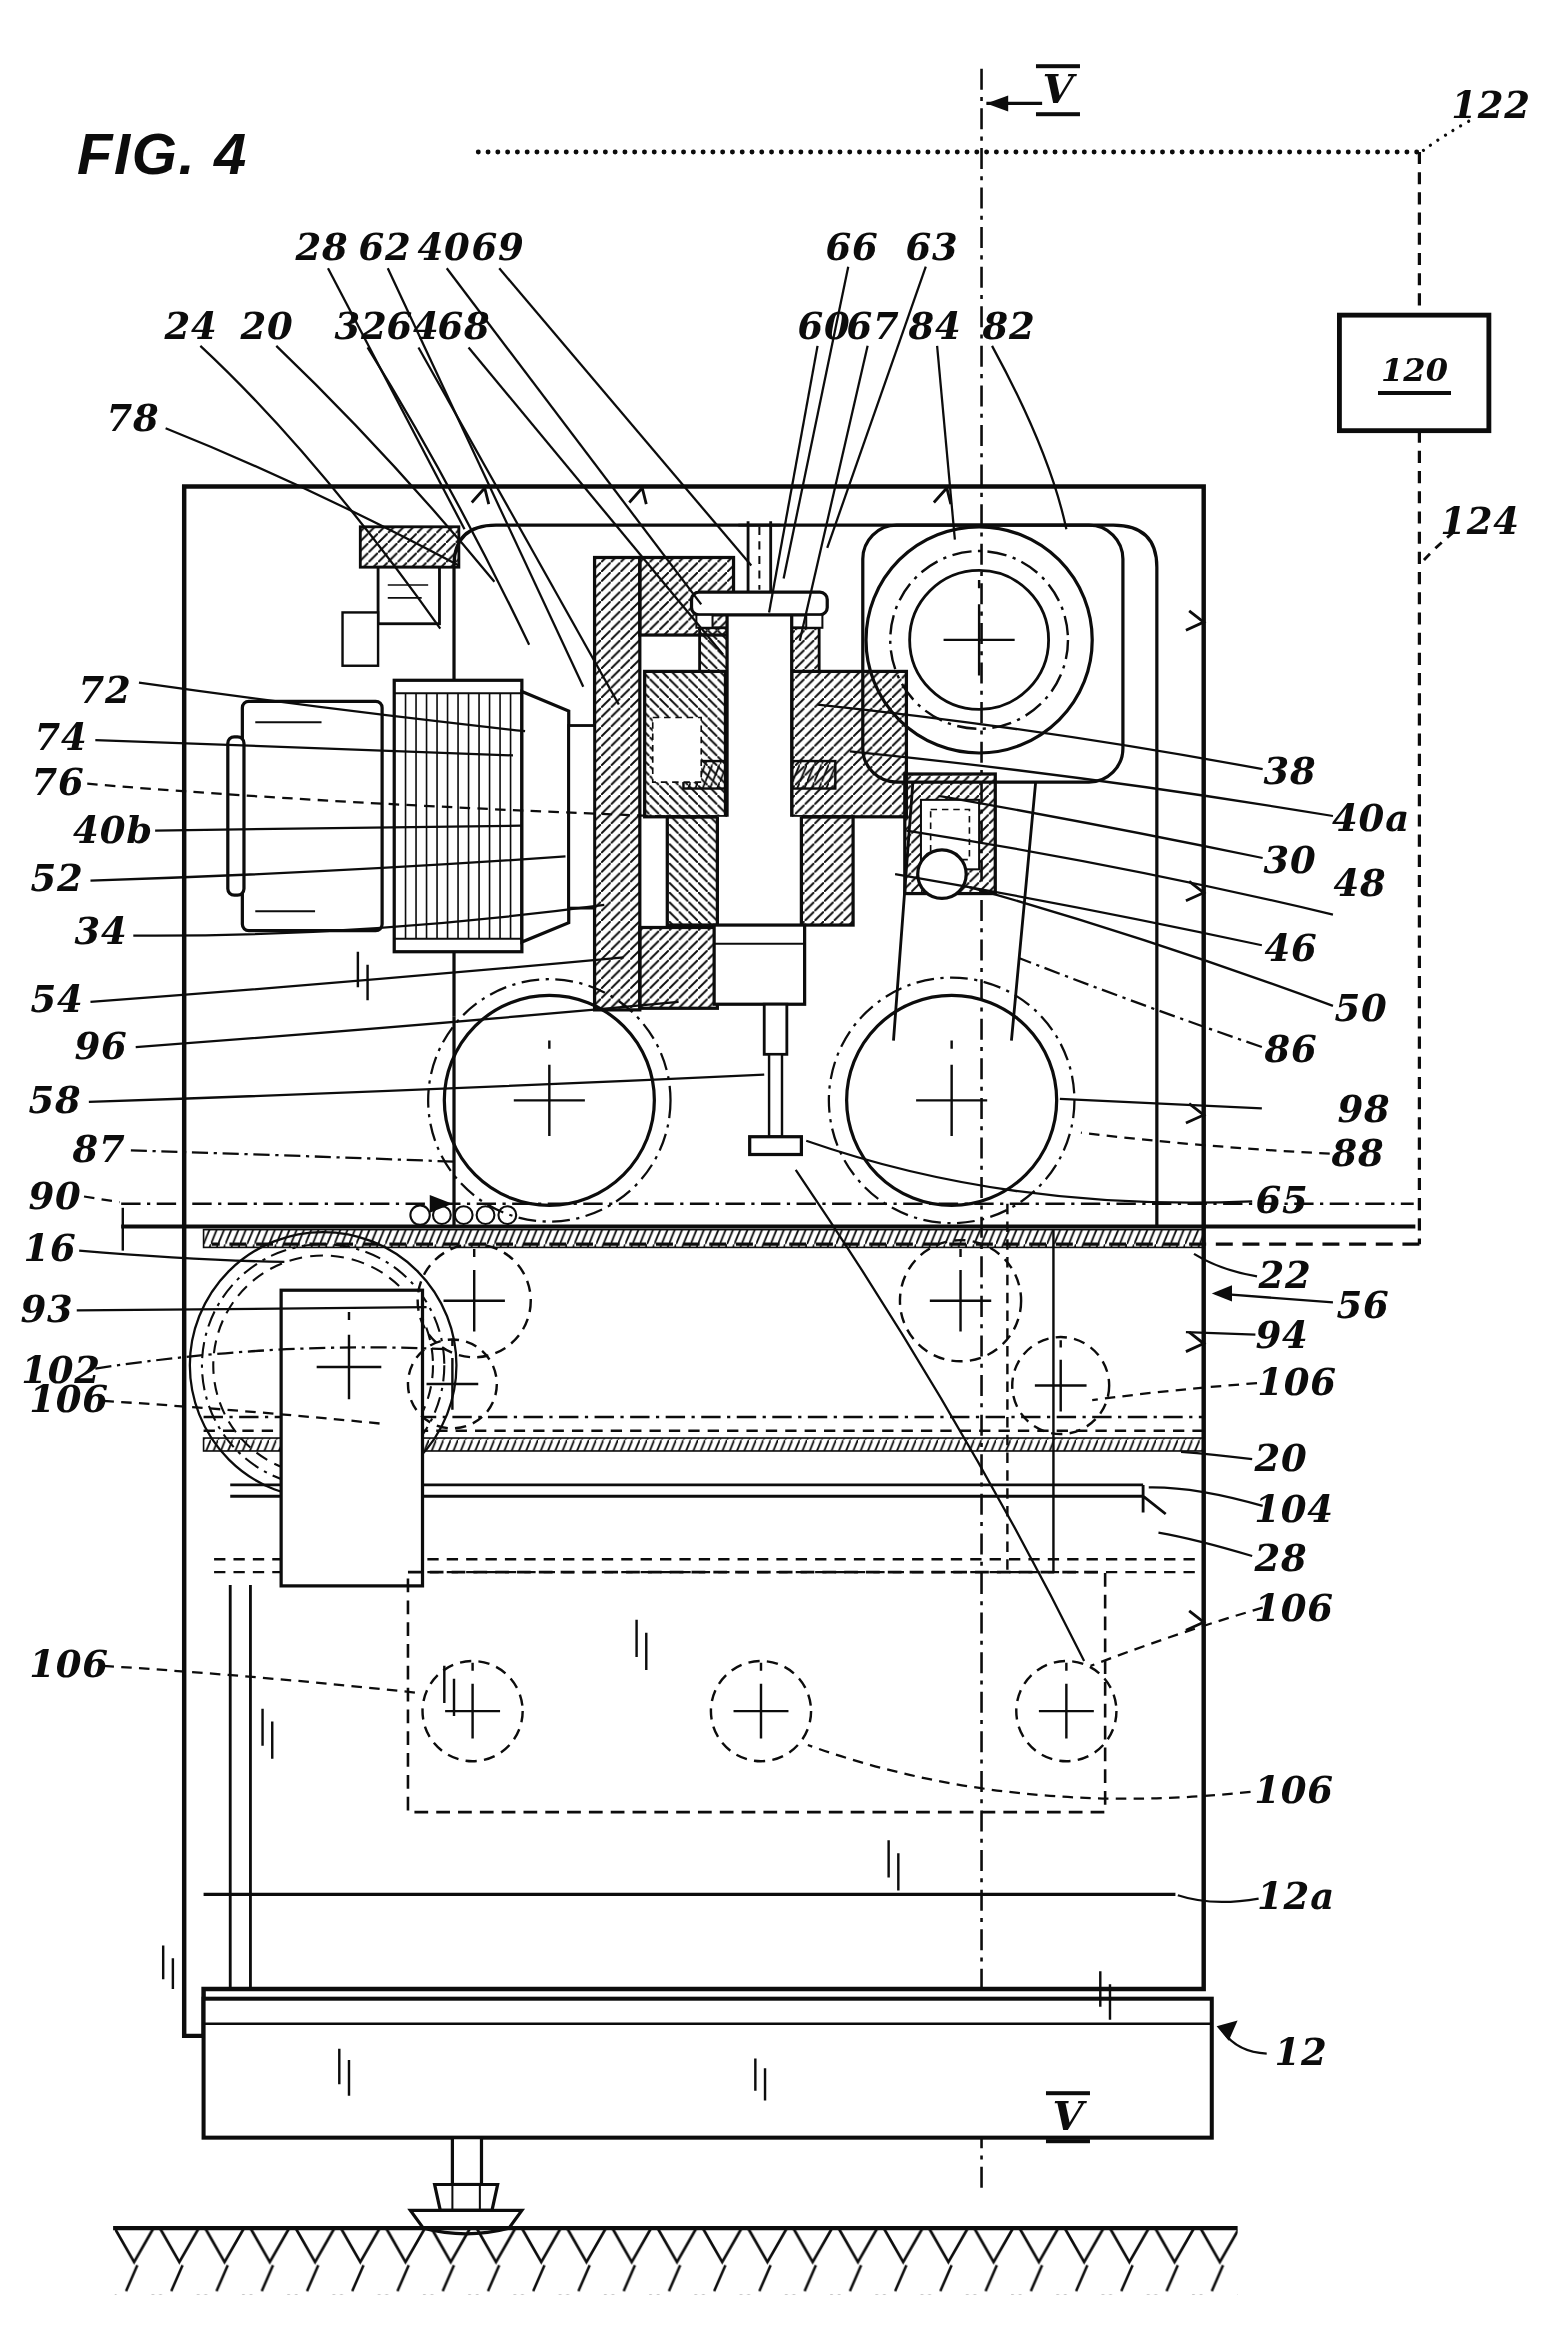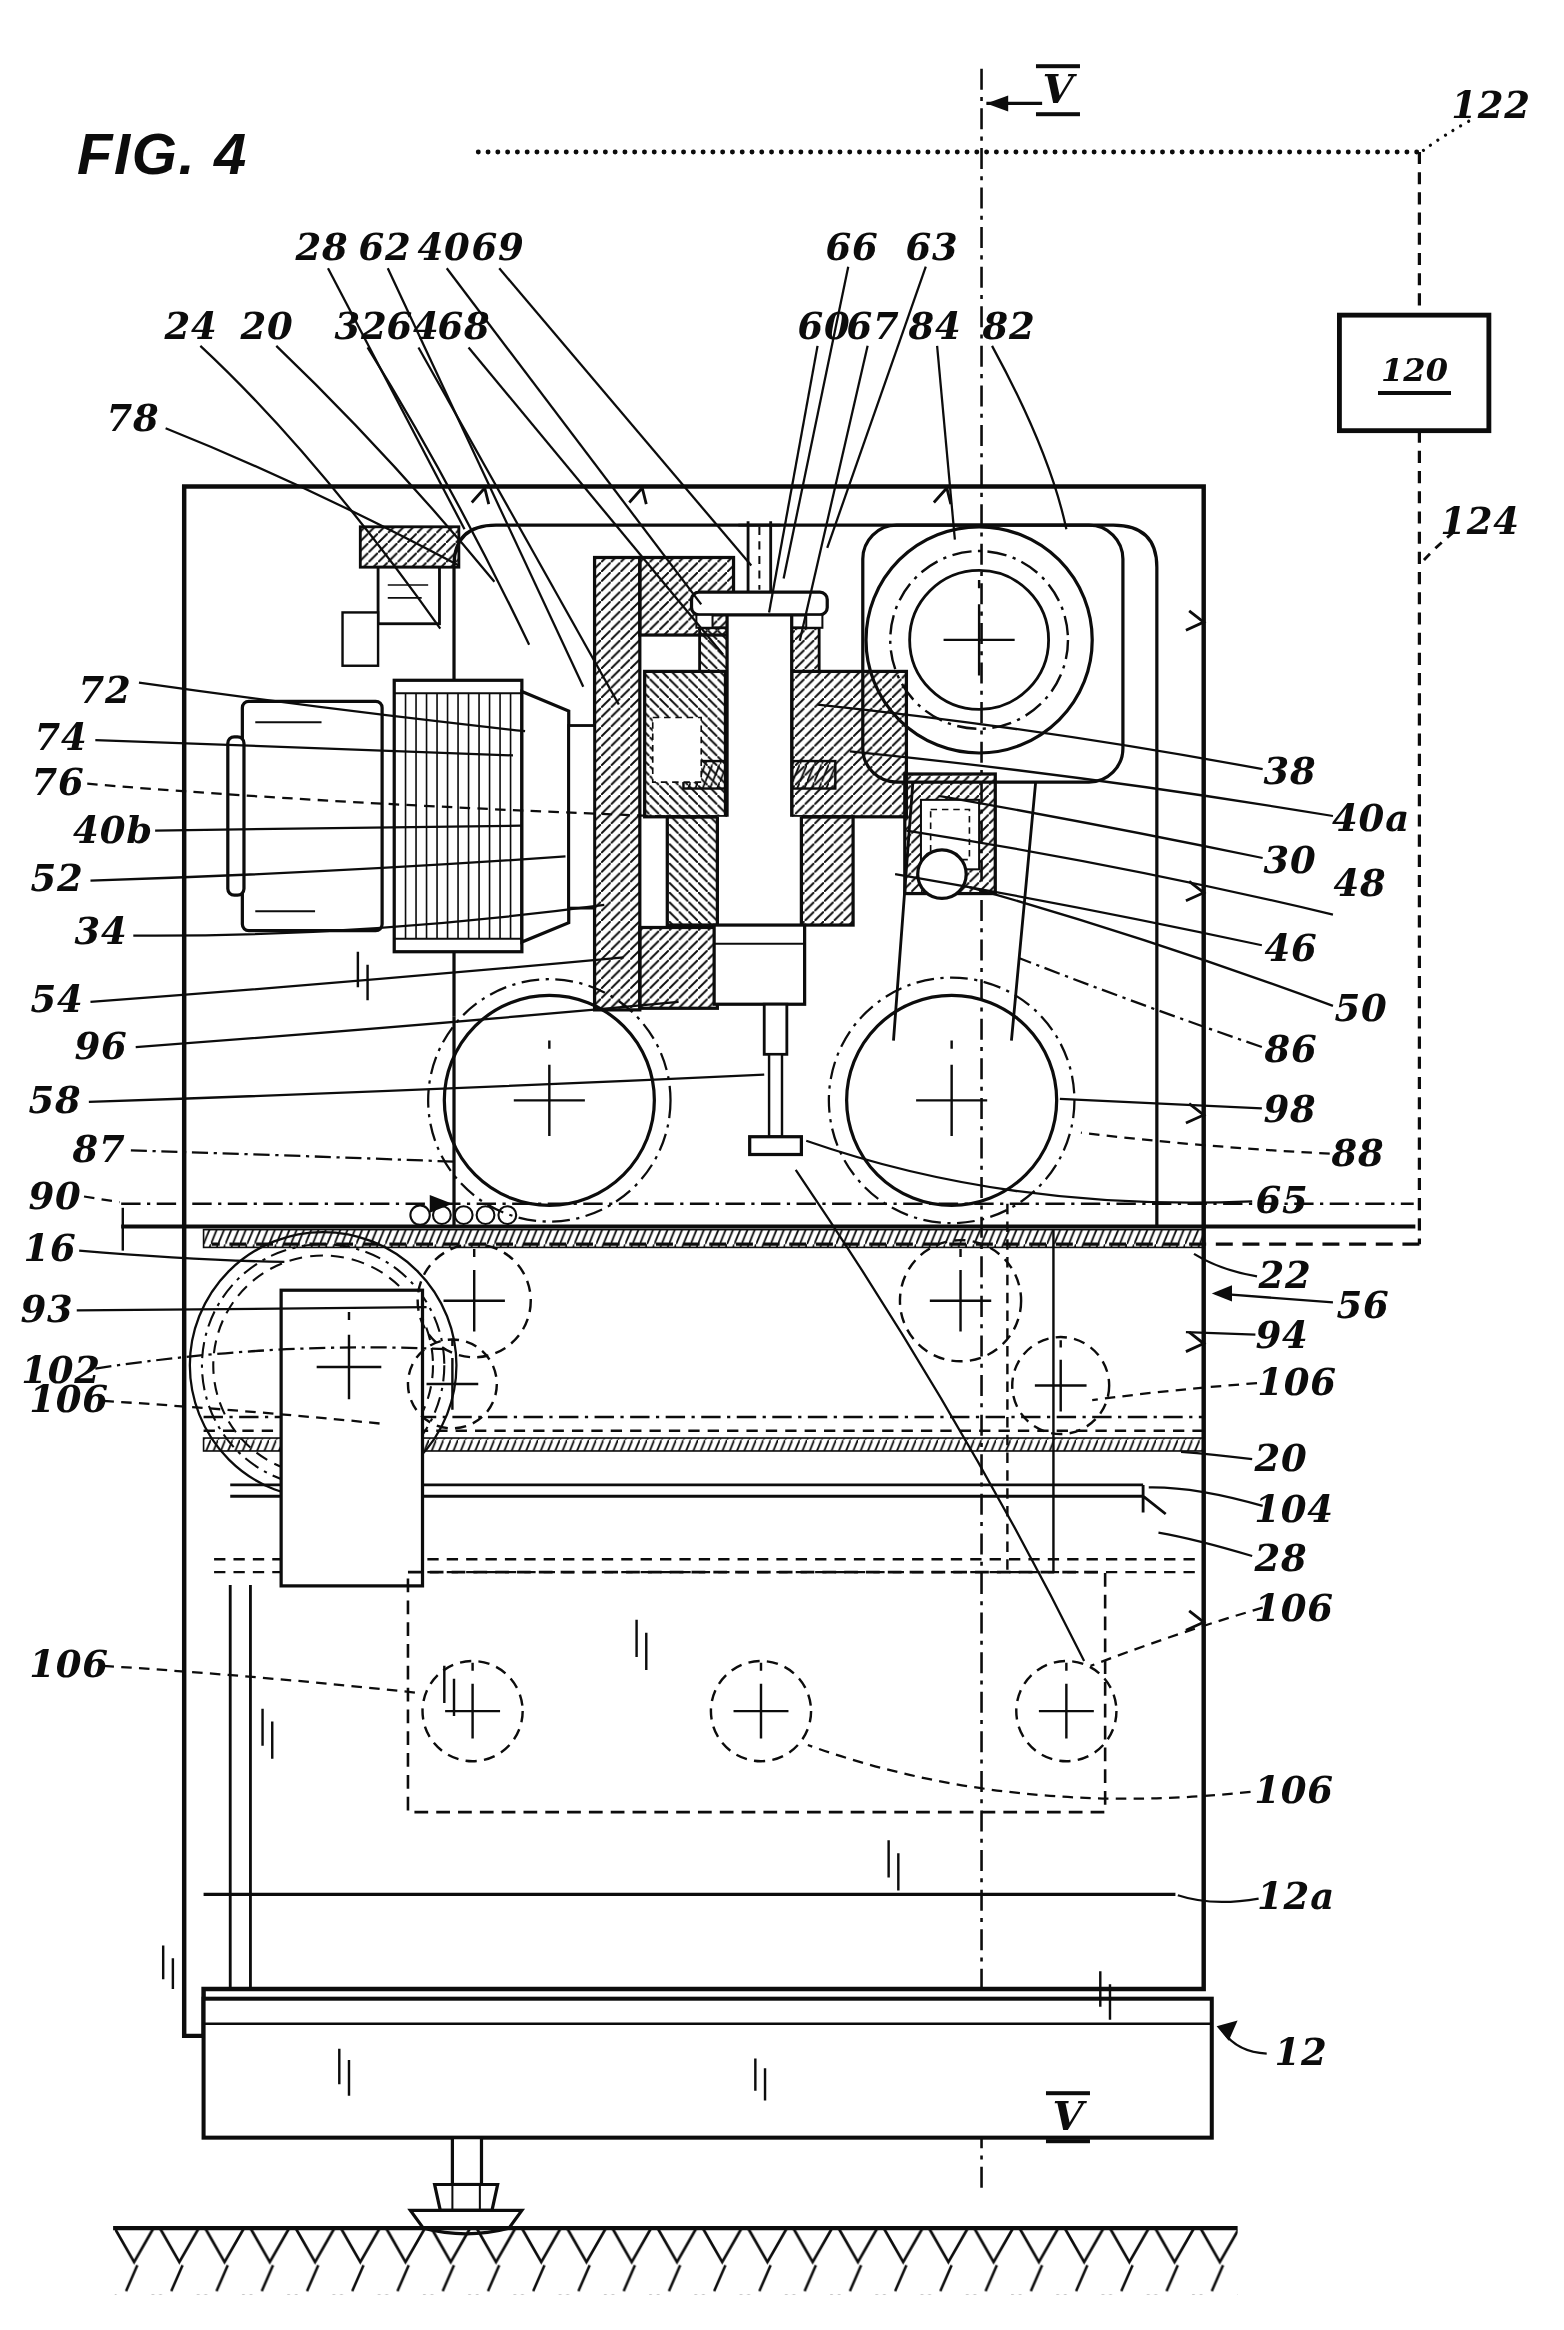--- a/index.html
+++ b/index.html
@@ -324,21 +324,21 @@
       <span class="ref" style="left: 61px; top: 1370px;">102</span>
       <span class="ref" style="left: 69px; top: 1399px;">106</span>
       <span class="ref" style="left: 69px; top: 1664px;">106</span>
       <span class="ref" style="left: 1290px; top: 771px;">38</span>
       <span class="ref" style="left: 1371px; top: 818px;">40a</span>
       <span class="ref" style="left: 1290px; top: 860px;">30</span>
       <span class="ref" style="left: 1360px; top: 883px;">48</span>
       <span class="ref" style="left: 1291px; top: 948px;">46</span>
       <span class="ref" style="left: 1361px; top: 1008px;">50</span>
       <span class="ref" style="left: 1291px; top: 1049px;">86</span>
-      <span class="ref" style="left: 1290px; top: 1109px;">98</span>
+      <span class="ref" style="left: 1364px; top: 1109px;">98</span>
       <span class="ref" style="left: 1358px; top: 1153px;">88</span>
       <span class="ref" style="left: 1282px; top: 1200px;">65</span>
       <span class="ref" style="left: 1285px; top: 1275px;">22</span>
       <span class="ref" style="left: 1363px; top: 1305px;">56</span>
       <span class="ref" style="left: 1282px; top: 1335px;">94</span>
       <span class="ref" style="left: 1297px; top: 1382px;">106</span>
       <span class="ref" style="left: 1281px; top: 1458px;">20</span>
       <span class="ref" style="left: 1294px; top: 1509px;">104</span>
       <span class="ref" style="left: 1281px; top: 1558px;">28</span>
       <span class="ref" style="left: 1294px; top: 1608px;">106</span>

